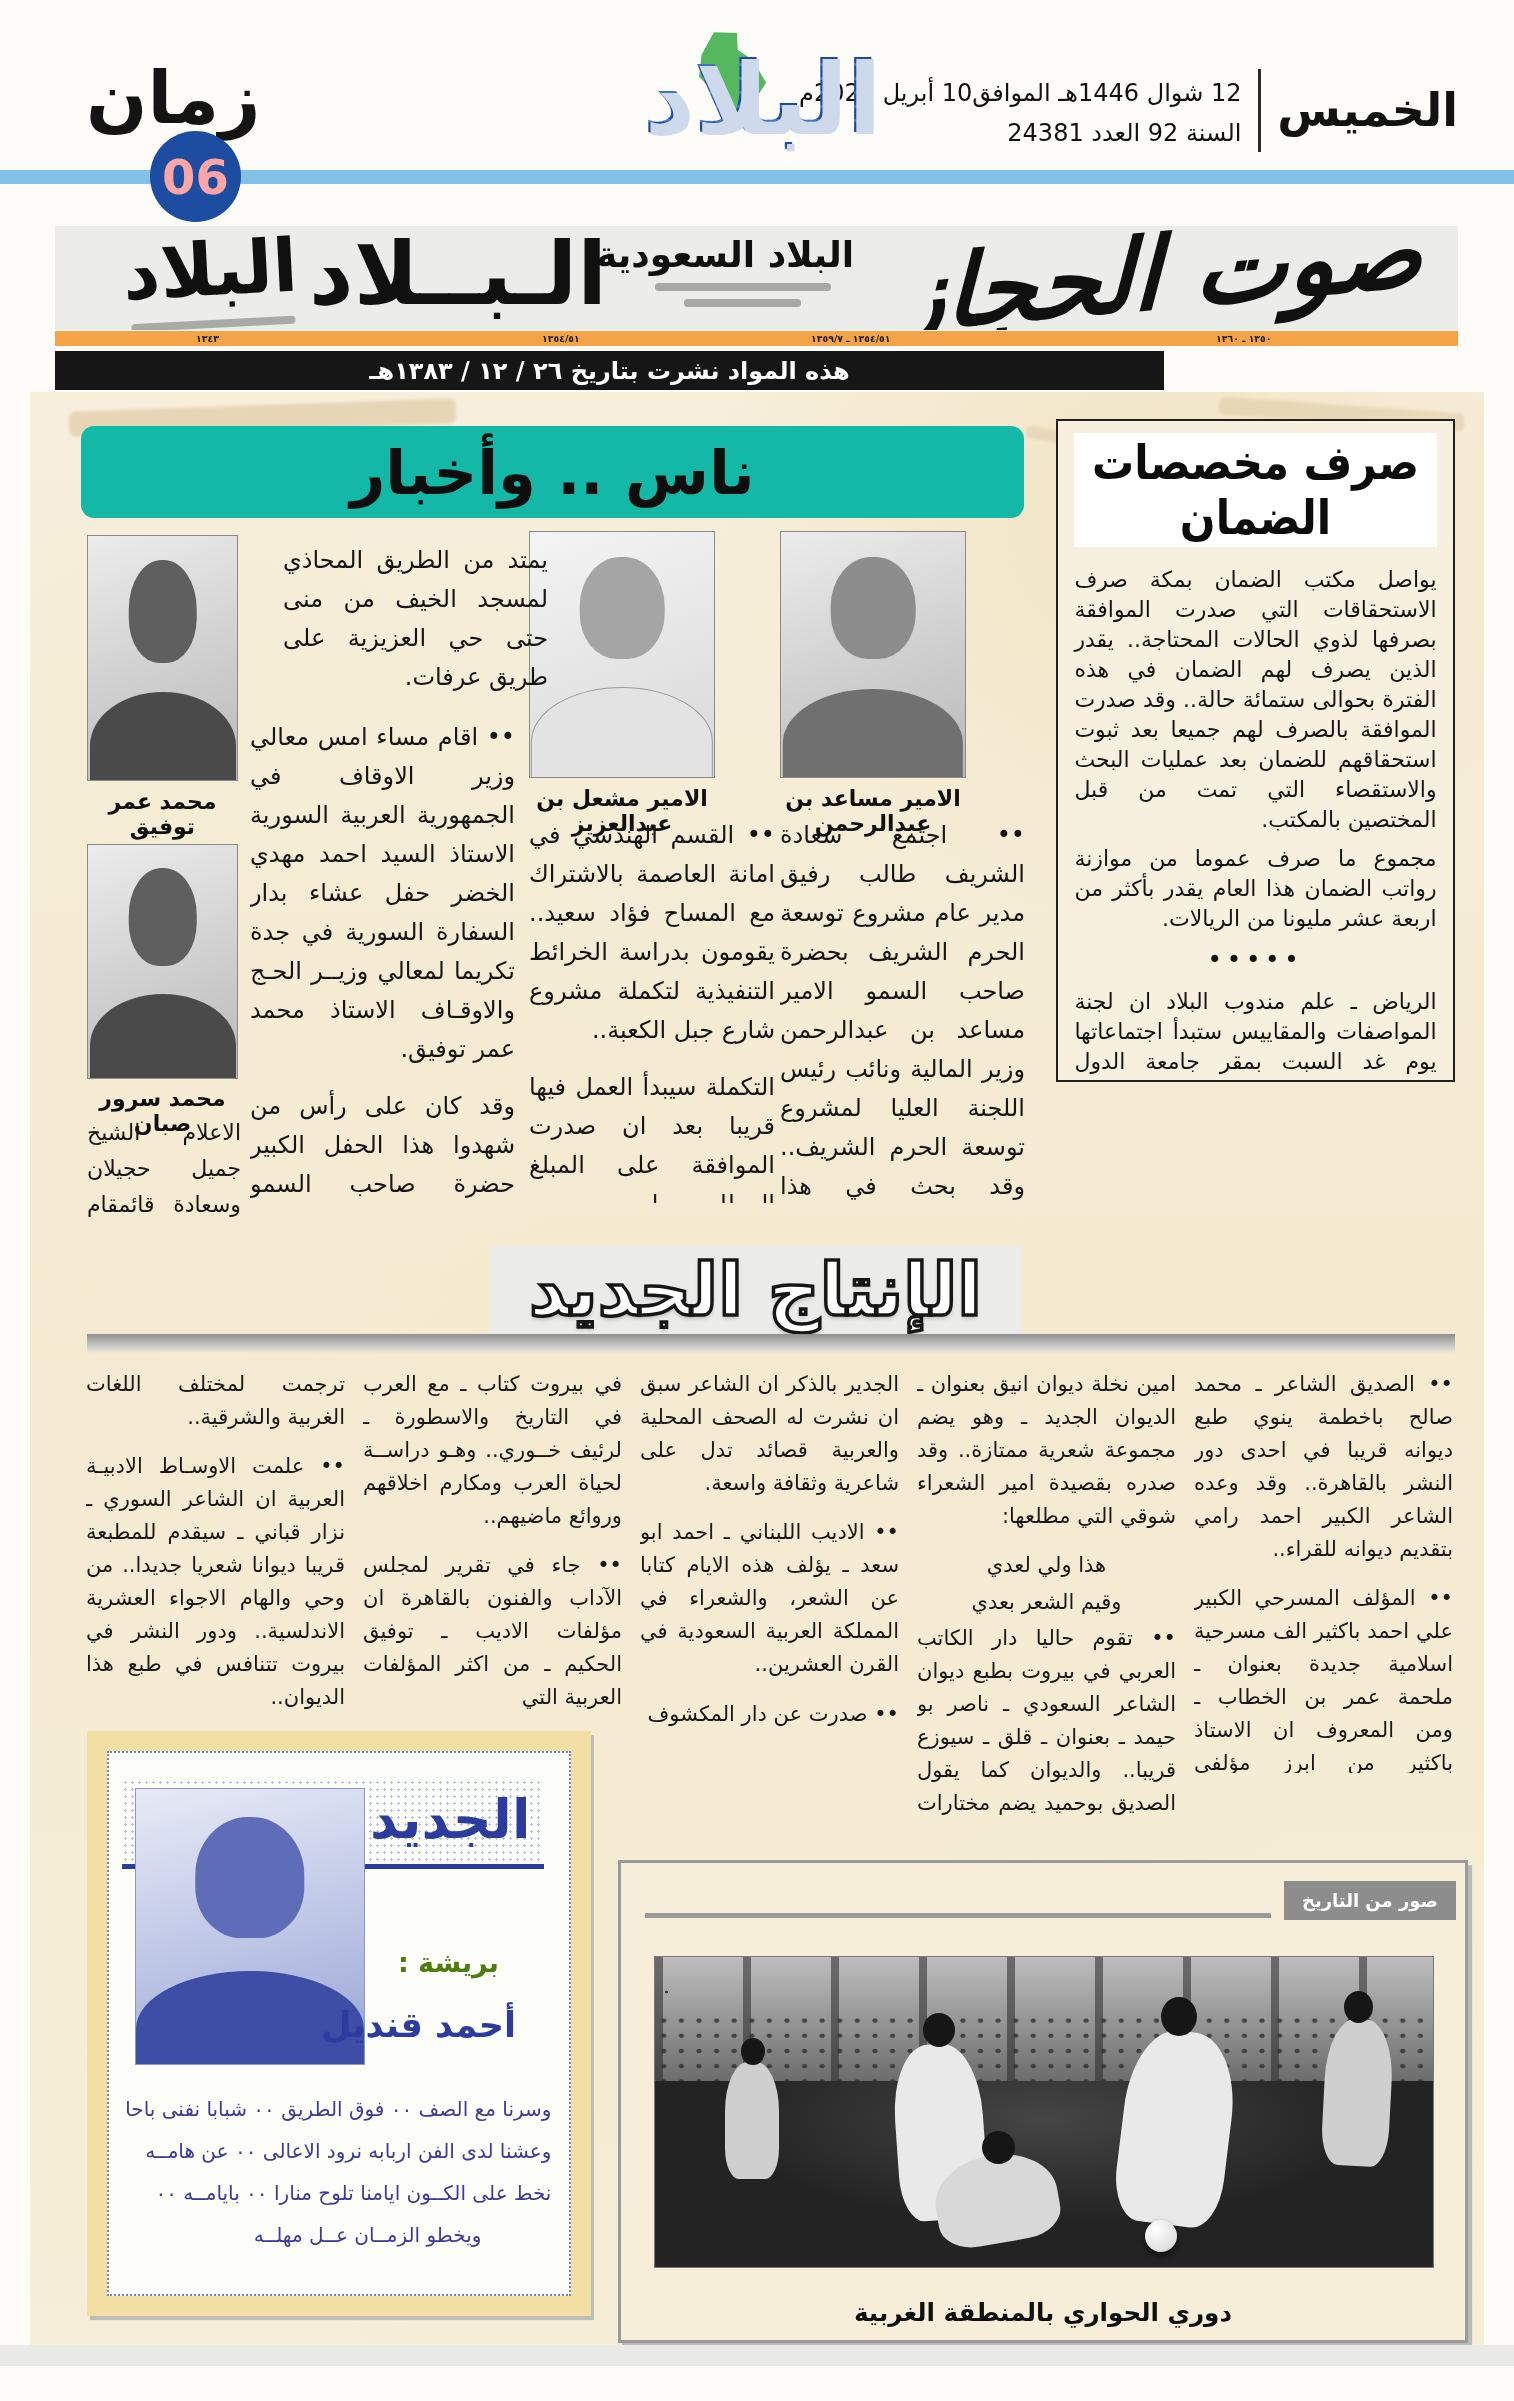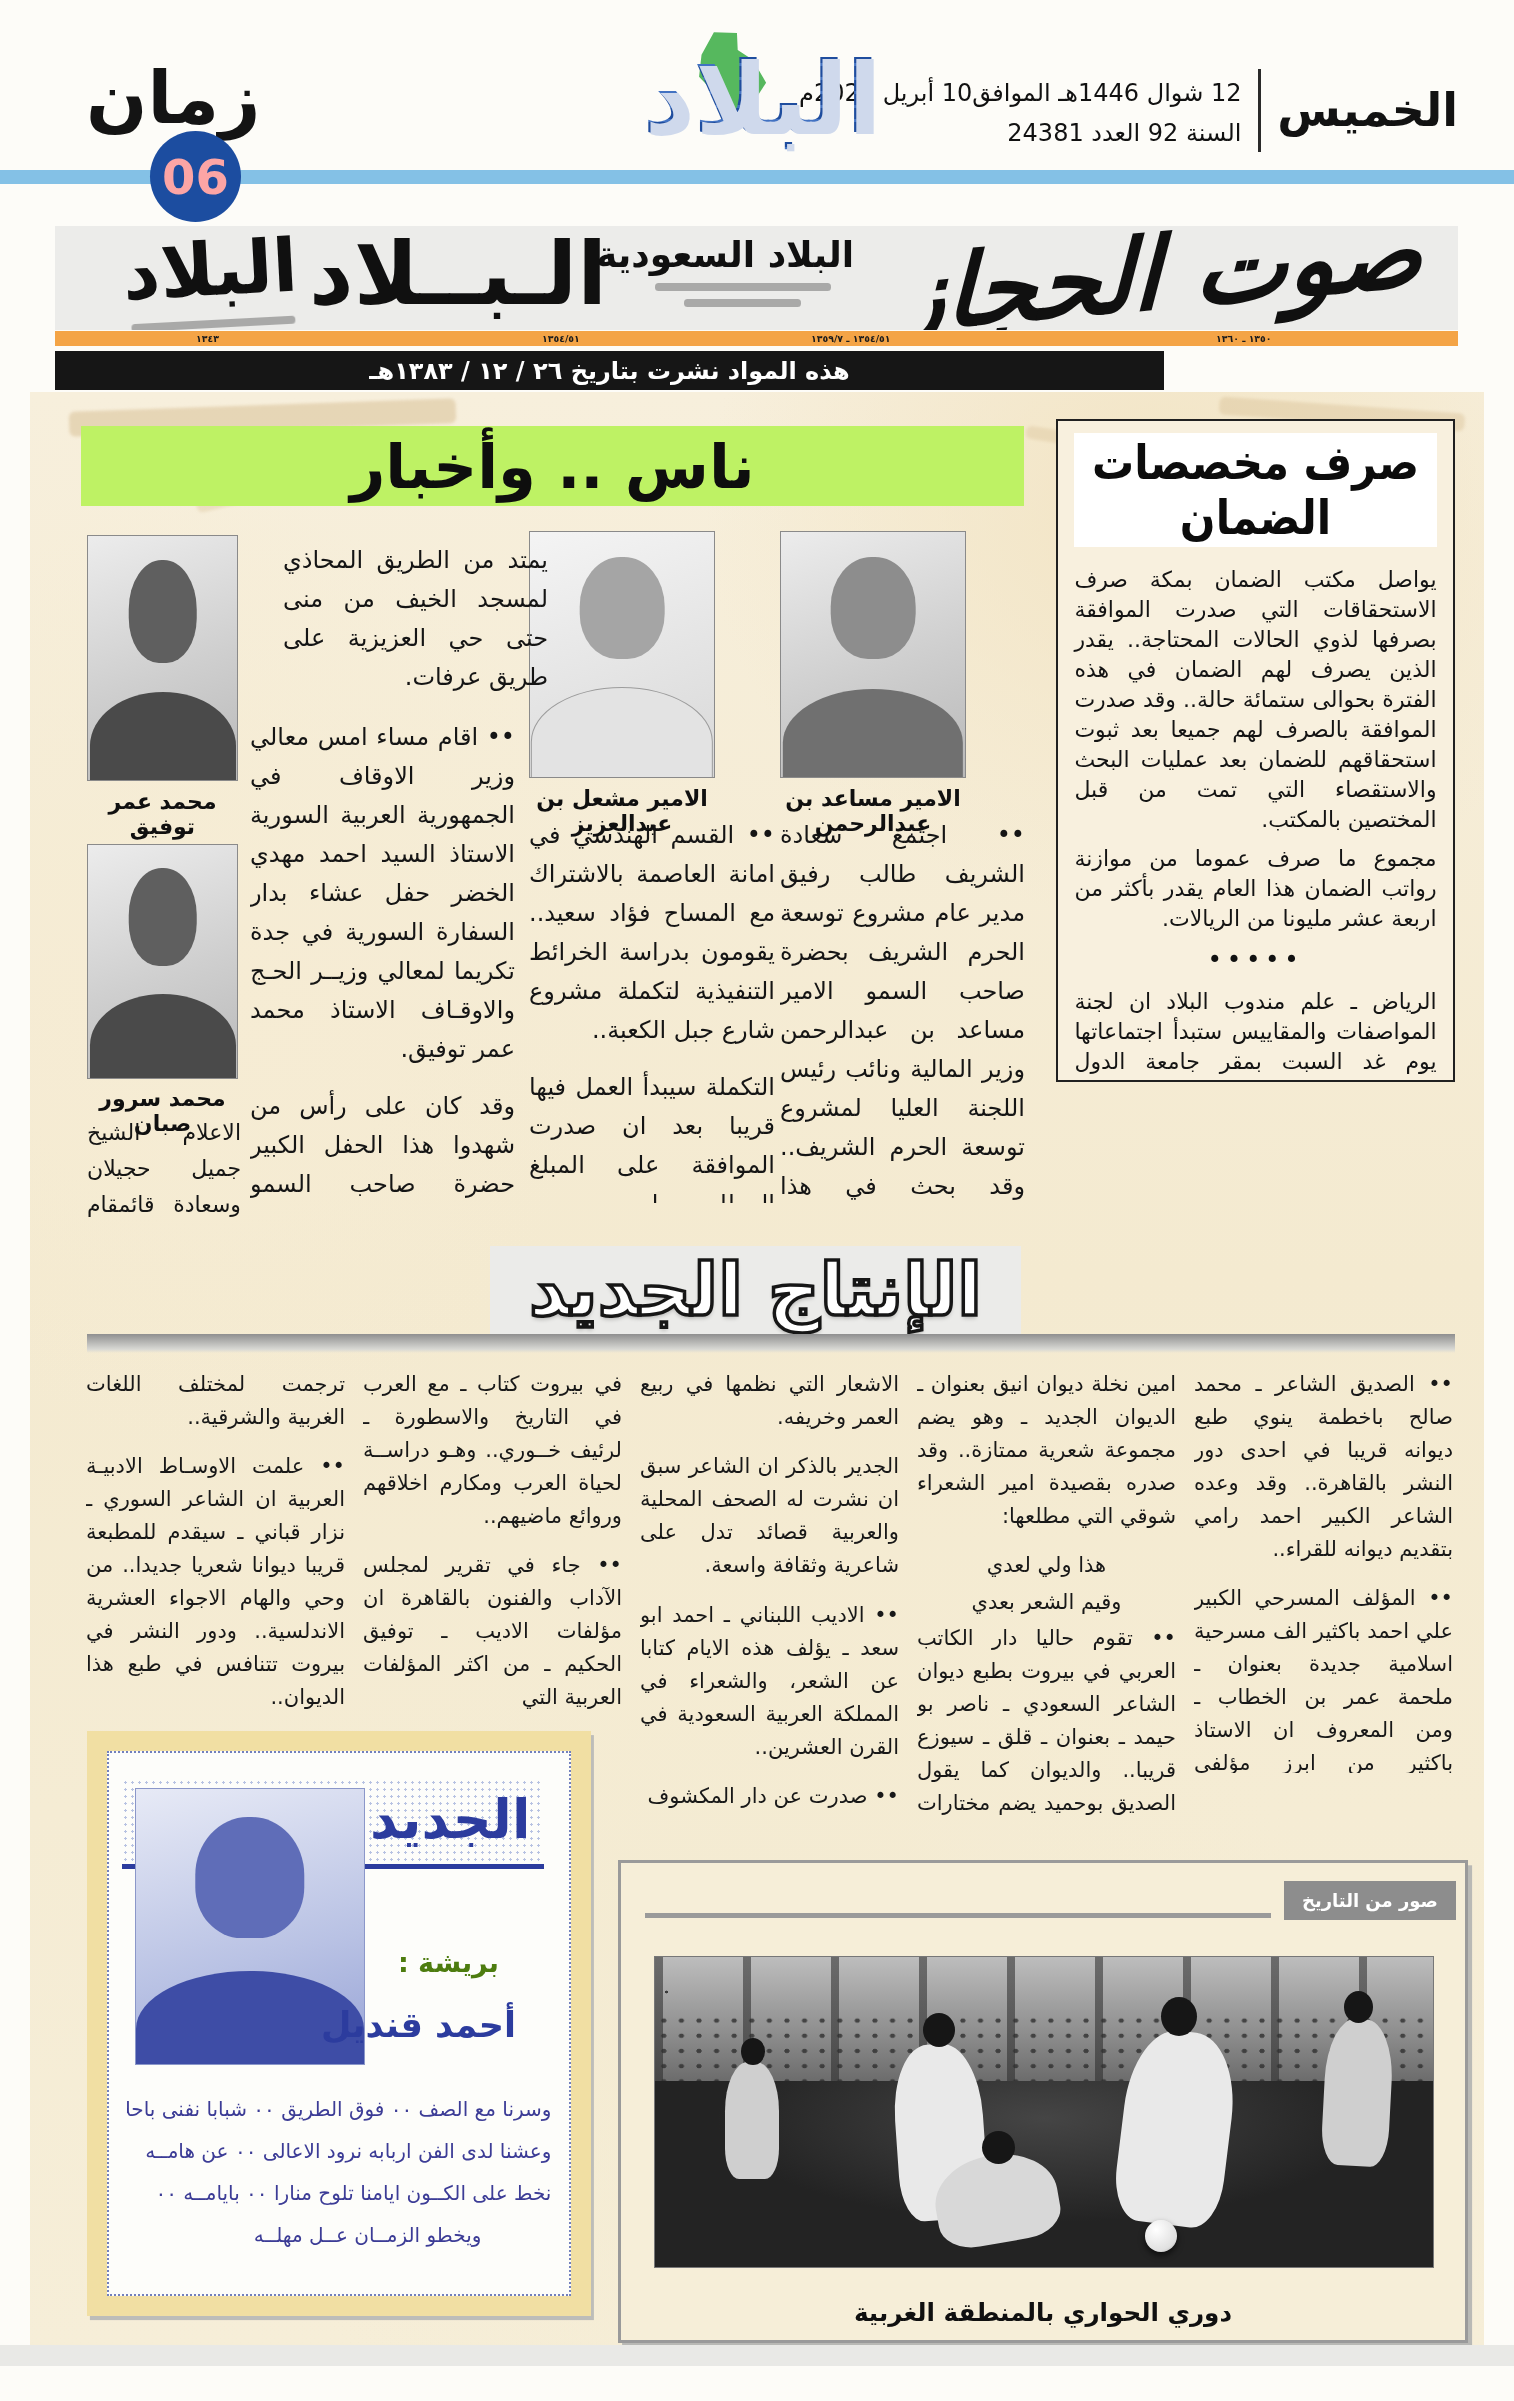--- a/index.html
+++ b/index.html
@@ -54,23 +54,23 @@
              radial-gradient(40% 35% at 12% 30%, #f6ecd4 0%, rgba(246,236,212,0) 70%),
              radial-gradient(50% 40% at 50% 80%, #f4ebd2 0%, rgba(244,235,210,0) 75%),
              linear-gradient(180deg,#f7efdc 0%,#f4ead0 45%,#f6eed8 100%); }
   .stain { position:absolute; background:#d3b88a; opacity:.45; border-radius:5.9px; filter:blur(1.8px); }
   #stain1 { left:70px; top:405px; width:387px; height:24.6px; transform:rotate(-2deg); }
   #stain2 { left:194px; top:469px; width:246px; height:15.2px; transform:rotate(-14deg); opacity:.3; }
   #stain3 { left:1220px; top:405px; width:246px; height:17.6px; transform:rotate(4deg); opacity:.35; }
   #stain4 { left:1026px; top:437px; width:152px; height:13px; transform:rotate(9deg); opacity:.3; }
 
   
-  #nas-band { position:absolute; left:82px; top:426px; width:943px; height:80px; background:#bef264;
+  #nas-band { position:absolute; left:82px; top:426px; width:943px; height:92px; background:#14b8a6;
               display:flex; align-items:center; justify-content:center;
-              font-size:61px; font-weight:900; color:#0e0e0e; }
+              font-size:61px; font-weight:900; color:#0e0e0e;border-radius:13px; }
   .photo { position:absolute; border:0.6px solid #8a8a8a; overflow:hidden;
            background:linear-gradient(160deg,#ececec 0%,#cfcfcf 55%,#b9b9b9 100%); }
   .photo::before { content:""; position:absolute; left:50%; top:10%; transform:translateX(-50%);
                    width:46%; height:42%; background:#8d8d8d; border-radius:48% 48% 44% 44%; }
   .photo::after  { content:""; position:absolute; left:50%; bottom:-8%; transform:translateX(-50%);
                    width:98%; height:44%; background:#707070; border-radius:50% 50% 0 0; }
   .photo.dark::before { background:#5f5f5f; } .photo.dark::after { background:#4a4a4a; }
   .photo.light { background:linear-gradient(160deg,#f4f4f4,#d8d8d8); }
   .photo.light::before { background:#a5a5a5; } .photo.light::after { background:#e3e3e3; border:0.6px solid #9c9c9c; }
   #photo-tawfiq { left:88px; top:535px; width:151px; height:246px; }
@@ -287,21 +287,20 @@
     <p>•• المؤلف المسرحي الكبير علي احمد باكثير الف مسرحية اسلامية جديدة بعنوان ـ ملحمة عمر بن الخطاب ـ ومن المعروف ان الاستاذ باكثير من ابرز مؤلفي المسرحيات التاريخية..</p>
 
   </div>
   <div id="prod-c2" class="prod-col">
     <p>امين نخلة ديوان انيق بعنوان ـ الديوان الجديد ـ وهو يضم مجموعة شعرية ممتازة.. وقد صدره بقصيدة امير الشعراء شوقي التي مطلعها:</p>
     <p class="verse">هذا ولي لعدي</p>
     <p class="verse">وقيم الشعر بعدي</p>
     <p>•• تقوم حاليا دار الكاتب العربي في بيروت بطبع ديوان الشاعر السعودي ـ ناصر بو حيمد ـ بعنوان ـ قلق ـ سيوزع قريبا.. والديوان كما يقول الصديق بوحميد يضم مختارات من</p>
   </div>
   <div id="prod-c3" class="prod-col">
-    <p>الاشعار التي نظمها في ربيع العمر وخريفه.</p>
     <p>الجدير بالذكر ان الشاعر سبق ان نشرت له الصحف المحلية والعربية قصائد تدل على شاعرية وثقافة واسعة.</p>
     <p>•• الاديب اللبناني ـ احمد ابو سعد ـ يؤلف هذه الايام كتابا عن الشعر، والشعراء في المملكة العربية السعودية في القرن العشرين..</p>
     <p>•• صدرت عن دار المكشوف</p>
   </div>
   <div id="prod-c4" class="prod-col">
     <p>في بيروت كتاب ـ مع العرب في التاريخ والاسطورة ـ لرئيف خــوري.. وهـو دراســة لحياة العرب ومكارم اخلاقهم وروائع ماضيهم..</p>
     <p>•• جاء في تقرير لمجلس الآداب والفنون بالقاهرة ان مؤلفات الاديب ـ توفيق الحكيم ـ من اكثر المؤلفات العربية التي</p>
   </div>
   <div id="prod-c5" class="prod-col">
     <p>ترجمت لمختلف اللغات الغربية والشرقية..</p>

